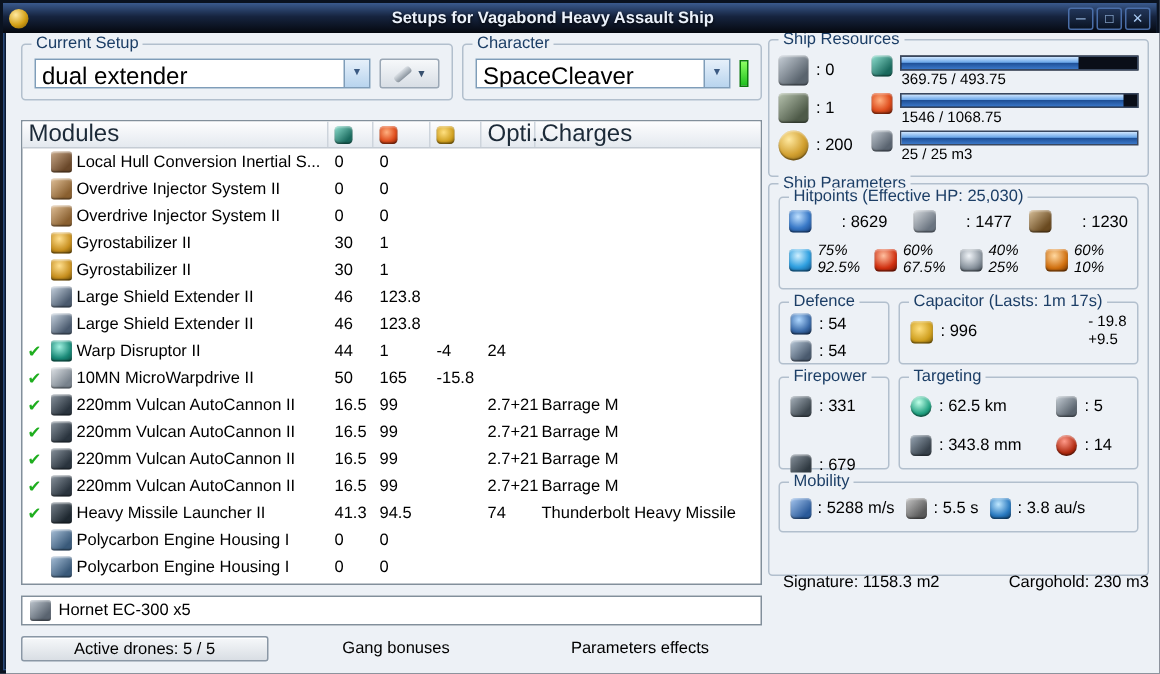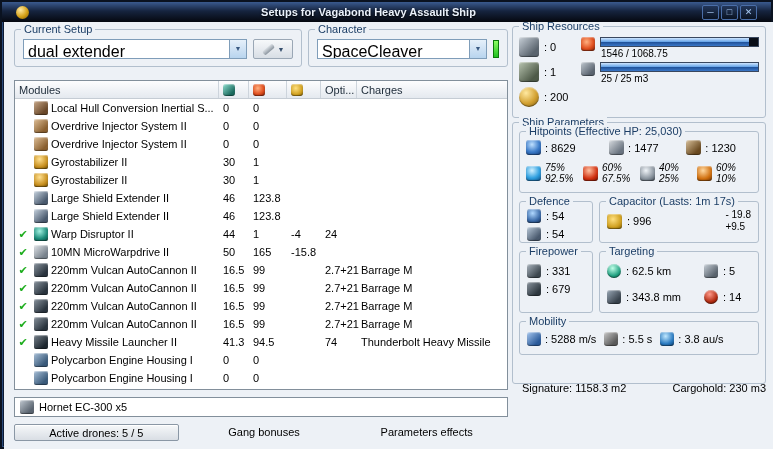--- a/index.html
+++ b/index.html
@@ -1,20 +1,20 @@
 <!DOCTYPE html>
 <html><head>
 <meta charset="utf-8">
 <style>
   * { margin:0; padding:0; box-sizing:border-box; }
   body { margin:0; background:#3a3f46; font-family:"Liberation Sans","DejaVu Sans",sans-serif; }
   .window { position:relative; width:773px; height:449px; background:#0b1a33; border:2px solid #0a1220; box-shadow: inset 0 0 0 1px #2a4a7a; }
 
   
-  .titlebar { position:absolute; top:0; left:0; width:769px; height:20px; display:flex; align-items:center; padding:0 14px;
+  .titlebar { position:absolute; top:0; left:0; width:769px; height:20px; display:flex; align-items:center; padding:0 4px;
     background:linear-gradient(180deg,#3a5a8e 0%,#16243f 45%,#05080f 100%); }
   .tb-icon { width:13px; height:13px; border-radius:50%; flex:0 0 13px;
     background:radial-gradient(circle at 35% 30%,#ffe9a0,#d4a017 55%,#7a5500); margin-right:6px; }
   .tb-title { flex:1; text-align:center; color:#eaf1fb; font-size:11px; font-weight:bold; text-shadow:0 1px 2px #000;
     white-space:nowrap; overflow:hidden; }
   .tb-btns { display:flex; gap:2px; }
   .tb-btn { width:17px; height:15px; background:linear-gradient(180deg,#22365a,#0a1322); border:1px solid #4a6ea8;
     color:#aaccf5; font-size:9px; line-height:13px; text-align:center; border-radius:2px; cursor:pointer; }
 
   
@@ -32,21 +32,21 @@
     font-size:7px; text-align:center; line-height:18px; cursor:pointer; }
   .toolbtn { width:40px; height:20px; display:flex; align-items:center; justify-content:center; gap:3px;
     background:linear-gradient(180deg,#f6f8fa,#d8dee5); border:1px solid #9aa7b5; border-radius:2px; cursor:pointer; }
   .wrench { width:13px; height:5px; border-radius:2px; background:linear-gradient(#dde2e7,#8a949e); transform:rotate(-40deg); }
   .tool-arrow { font-size:7px; color:#37506e; }
   .char-ok { width:6px; height:18px; flex:0 0 6px; background:linear-gradient(180deg,#8cff62,#1fbf1f); border:1px solid #0a7a0a; }
 
   
   .modtable { position:absolute; left:10px; top:58px; width:494px; height:310px; background:#fff; border:1px solid #828f9b; }
   .mhead { display:flex; height:18px; background:linear-gradient(180deg,#fdfdfe,#e4e9ef); border-bottom:1px solid #c5ccd4;
-    font-size:11px; color:#1c2a38; align-items:center; }
+    font-size:16px; color:#1c2a38; align-items:center; }
   .mhead > span { border-right:1px solid #cdd4dc; height:100%; display:flex; align-items:center; padding-left:4px; }
   .h-name { width:204px; } .h-cpu { width:30px; } .h-pg { width:38px; } .h-cap { width:34px; } .h-opti { width:36px; }
   .h-charges { flex:1; border-right:none !important; }
   .mrow { display:flex; height:18px; align-items:center; font-size:11px; color:#000; white-space:nowrap; }
   .c-check { width:16px; text-align:center; color:#1fae1f; font-size:11px; font-weight:bold; }
   .c-icon { width:20px; display:flex; justify-content:center; }
   .c-name { width:168px; overflow:hidden; }
   .c-cpu { width:30px; padding-left:4px; } .c-pg { width:38px; padding-left:4px; }
   .c-cap { width:34px; padding-left:4px; } .c-opti { width:36px; padding-left:4px; }
   .c-charges { flex:1; padding-left:4px; overflow:hidden; }
@@ -107,27 +107,27 @@
   .res-item { display:flex; align-items:center; gap:5px; height:20px; font-size:11px; }
   .res-right { flex:1; display:flex; flex-direction:column; gap:3px; }
   .bar-row { display:flex; align-items:flex-start; gap:5px; }
   .bar-col { flex:1; }
   .bar { height:10px; background:#0a0e18; border:1px solid #39475e; }
   .bar-fill { height:100%; background:linear-gradient(180deg,#cfe6ff 0%,#6aa6e8 45%,#1e4f96 50%,#3a77c8 100%); }
   .bar-text { font-size:10px; color:#000; padding:1px 0 0 1px; }
 
   
   .hp-row { position:absolute; top:8px; left:6px; right:4px; display:flex; align-items:center; font-size:11px; }
-  .hp-item { display:flex; align-items:center; gap:4px; }
+  .hp-item { display:flex; align-items:center; gap:20px; }
   .hp-item.w1{width:86px} .hp-item.w2{width:80px} .hp-item.w3{width:70px}
   .resist-row { position:absolute; top:30px; left:6px; right:4px; display:flex; }
   .resist-item { display:flex; align-items:center; gap:4px; width:59px; }
   .resist-vals { display:flex; flex-direction:column; font-size:10px; line-height:11px;font-style:italic; }
   .v-stack { position:absolute; top:7px; left:7px; right:5px; display:flex; flex-direction:column; gap:4px; }
-  .v-stack.sp { gap:4px; top:12px; }
+  .v-stack.sp { gap:25px; top:12px; }
   .stat { display:flex; align-items:center; gap:5px; font-size:11px; }
   .cap-body { position:absolute; top:7px; left:7px; right:7px; display:flex; align-items:center; gap:5px; font-size:11px; }
   .cap-right { margin-left:auto; display:flex; flex-direction:column; font-size:10px; line-height:12px; text-align:left; }
   .tgt-grid { position:absolute; top:12px; left:7px; right:4px; display:flex; flex-wrap:wrap; row-gap:12px; }
   .tgt-cell { display:flex; align-items:center; gap:5px; font-size:11px; }
   .tgt-cell.wide { width:97px; } .tgt-cell.narrow { width:50px; }
   .mob-row { position:absolute; top:10px; left:7px; right:5px; display:flex; align-items:center; gap:8px; font-size:11px; }
   .mob-item { display:flex; align-items:center; gap:4px; }
   .sig-row { position:absolute; left:518px; top:360px; width:244px; display:flex; justify-content:space-between; font-size:11px; color:#000; }
 </style>
@@ -407,20 +407,29 @@
               <span class="ic s20 ic-launcher"></span>
               <span>: 1</span>
             </div>
           <div class="res-item">
               <span class="ic s20 ic-calib"></span>
               <span>: 200</span>
             </div>
         </div>
         <div class="res-right">
           <div class="bar-row">
+            <span class="ic s14 ic-cpu"></span>
+            <div class="bar-col">
+              <div class="bar">
+                  <div class="bar-fill" style="width: 75%;"></div>
+                </div>
+              <div class="bar-text">369.75 / 493.75</div>
+            </div>
+          </div>
+          <div class="bar-row">
             <span class="ic s14 ic-pg"></span>
             <div class="bar-col">
               <div class="bar">
                   <div class="bar-fill" style="width: 94%;"></div>
                 </div>
               <div class="bar-text">1546 / 1068.75</div>
             </div>
           </div>
           <div class="bar-row">
             <span class="ic s14 ic-drone"></span>

